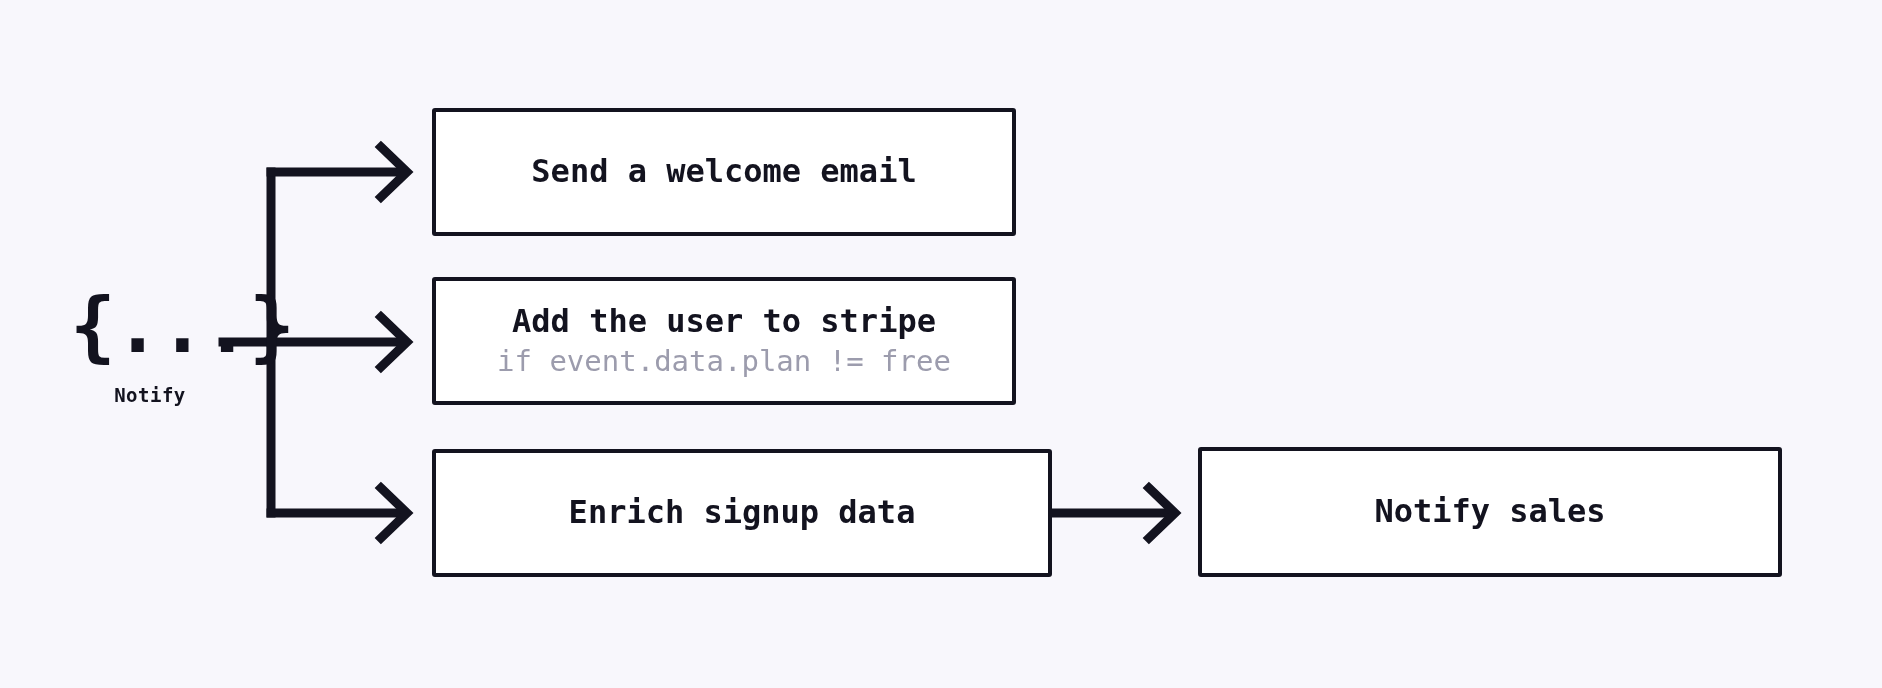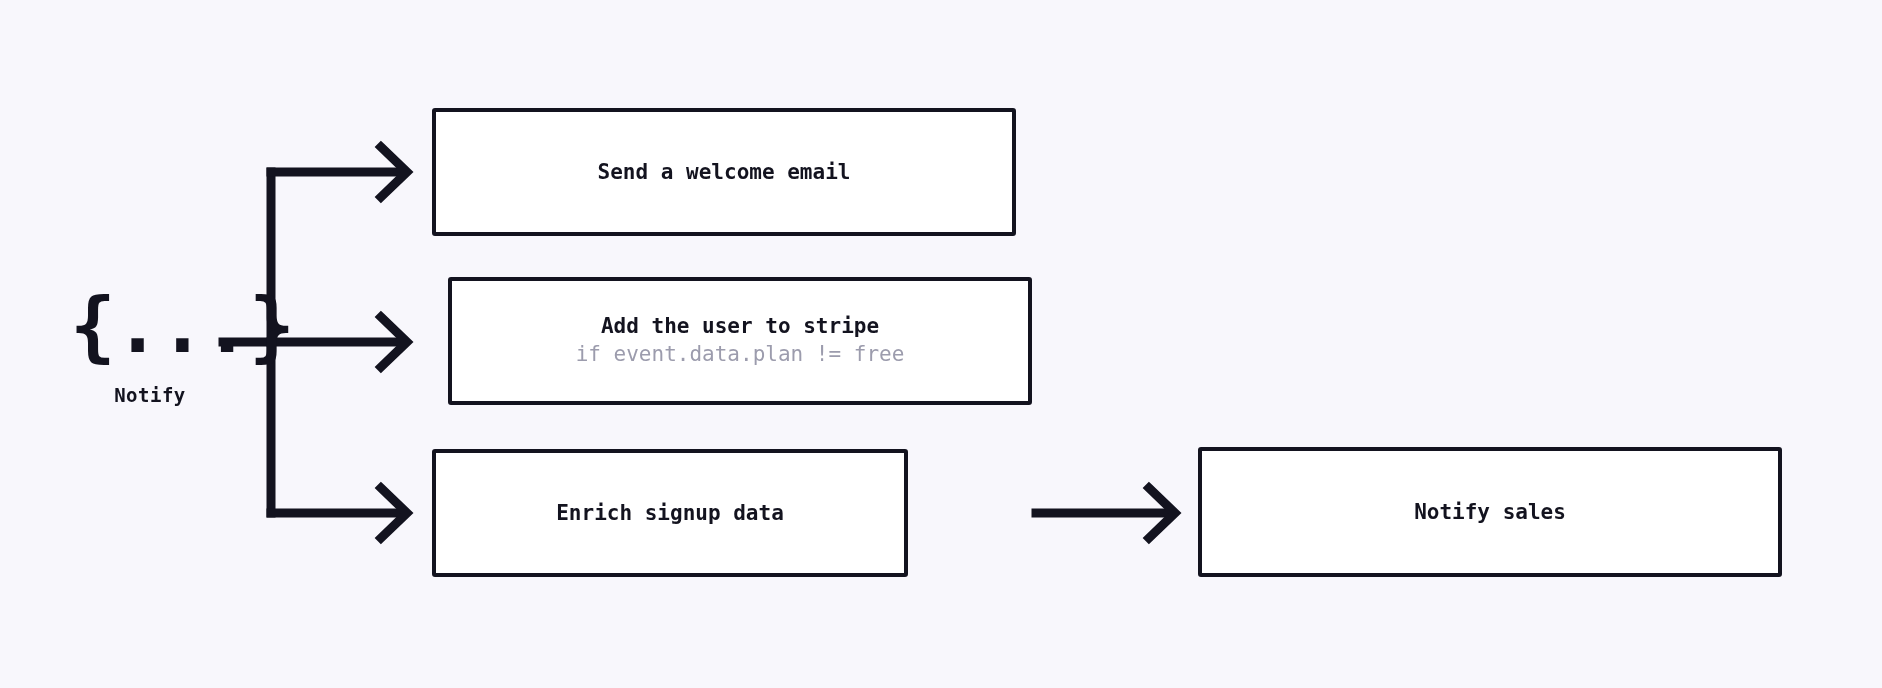--- a/index.html
+++ b/index.html
@@ -62,42 +62,42 @@
     border: 4px solid #13131f;
     border-radius: 3px;
     box-sizing: border-box;
     display: flex;
     flex-direction: column;
     align-items: center;
     justify-content: center;
   }
   .step-title {
     font-family: "DejaVu Sans Mono", monospace;
-    font-size: 21px;
+    font-size: 32px;
     font-weight: bold;
     color: #13131f;
     line-height: 1.18;
     letter-spacing: 0px;
     white-space: nowrap;
   }
   .step-subtitle {
     font-family: "DejaVu Sans Mono", monospace;
-    font-size: 21px;
+    font-size: 29px;
     font-weight: normal;
     color: #9c9cad;
     line-height: 1.25;
     margin-top: 2px;
     white-space: nowrap;
   }
   .step-subtitle:empty { display: none; }
 
   
   #step-welcome  { left: 432px; top: 108px; width: 584px; height: 128px; }
-  #step-stripe   { left: 432px; top: 277px; width: 584px; height: 128px; margin-left: 16px; }
-  #step-enrich   { left: 432px; top: 449px; width: 476px; height: 128px; text-align: right; }
+  #step-stripe   { left: 432px; top: 277px; width: 584px; height: 128px; }
+  #step-enrich   { left: 432px; top: 449px; width: 620px; height: 128px; text-align: right; }
   #step-notify   { left: 1198px; top: 447px; width: 584px; height: 130px; text-align: center; }
 </style>
 </head>
 <body>
 
 <div id="canvas">
 
   <svg id="wires" viewBox="0 0 1882 688" width="1882" height="688" xmlns="http://www.w3.org/2000/svg">
     <g fill="none" stroke="#13131f" stroke-width="9" stroke-linecap="square" stroke-linejoin="miter">
 

